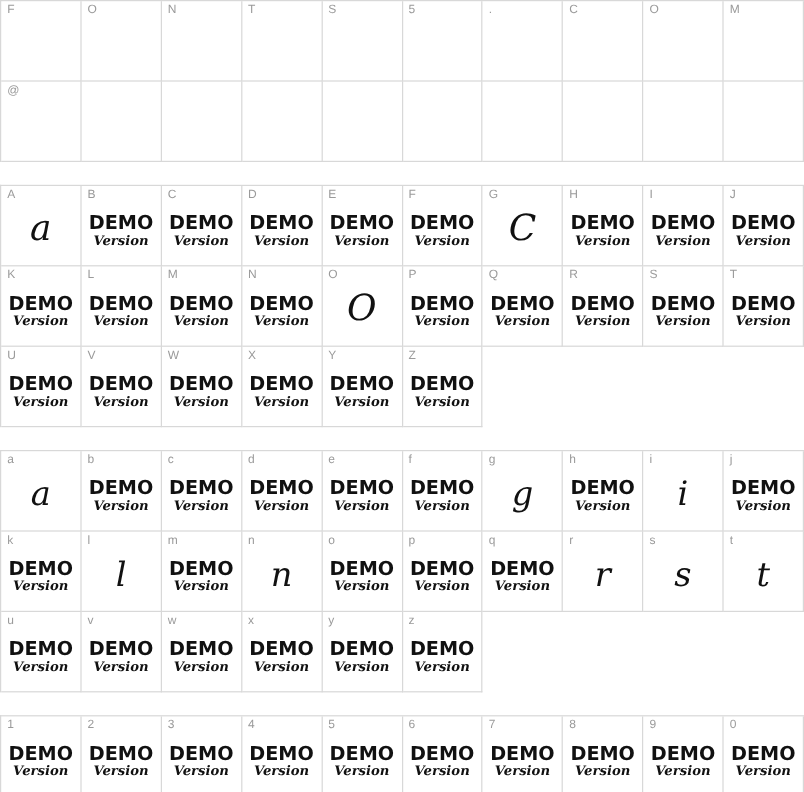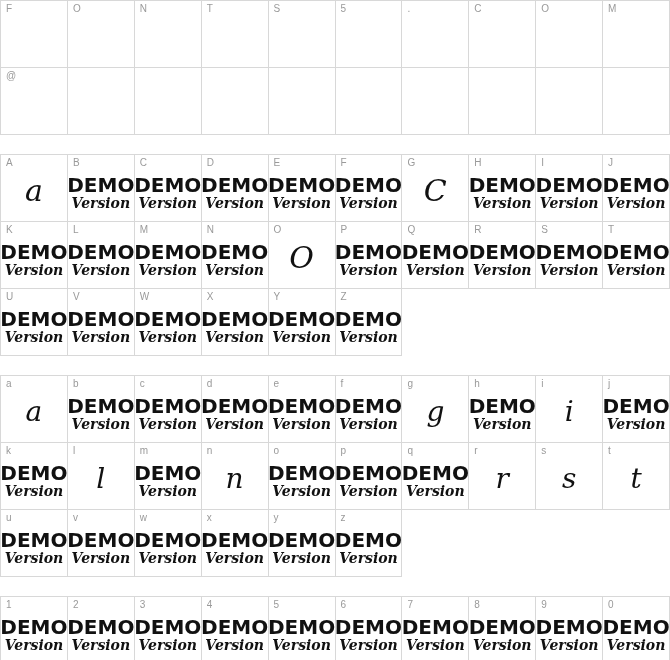--- a/index.html
+++ b/index.html
@@ -69,29 +69,29 @@
     display: flex;
     flex-direction: column;
     align-items: center;
     justify-content: center;
     line-height: 1;
     transform: translateY(-1px);
   }
   .demo-mark .d1 {
     font-family: "DejaVu Sans", sans-serif;
     font-weight: bold;
-    font-size: 20px;
+    font-size: 16px;
     letter-spacing: 0px;
     color: #111;
   }
   .demo-mark .d2 {
     font-family: "DejaVu Serif", serif;
     font-style: italic;
     font-weight: bold;
-    font-size: 14px;
+    font-size: 11px;
     color: #111;
     margin-top: 1px;
   }
   .spacer {
     height: 19px;
   }
 </style>
 </head>
 <body>
 

